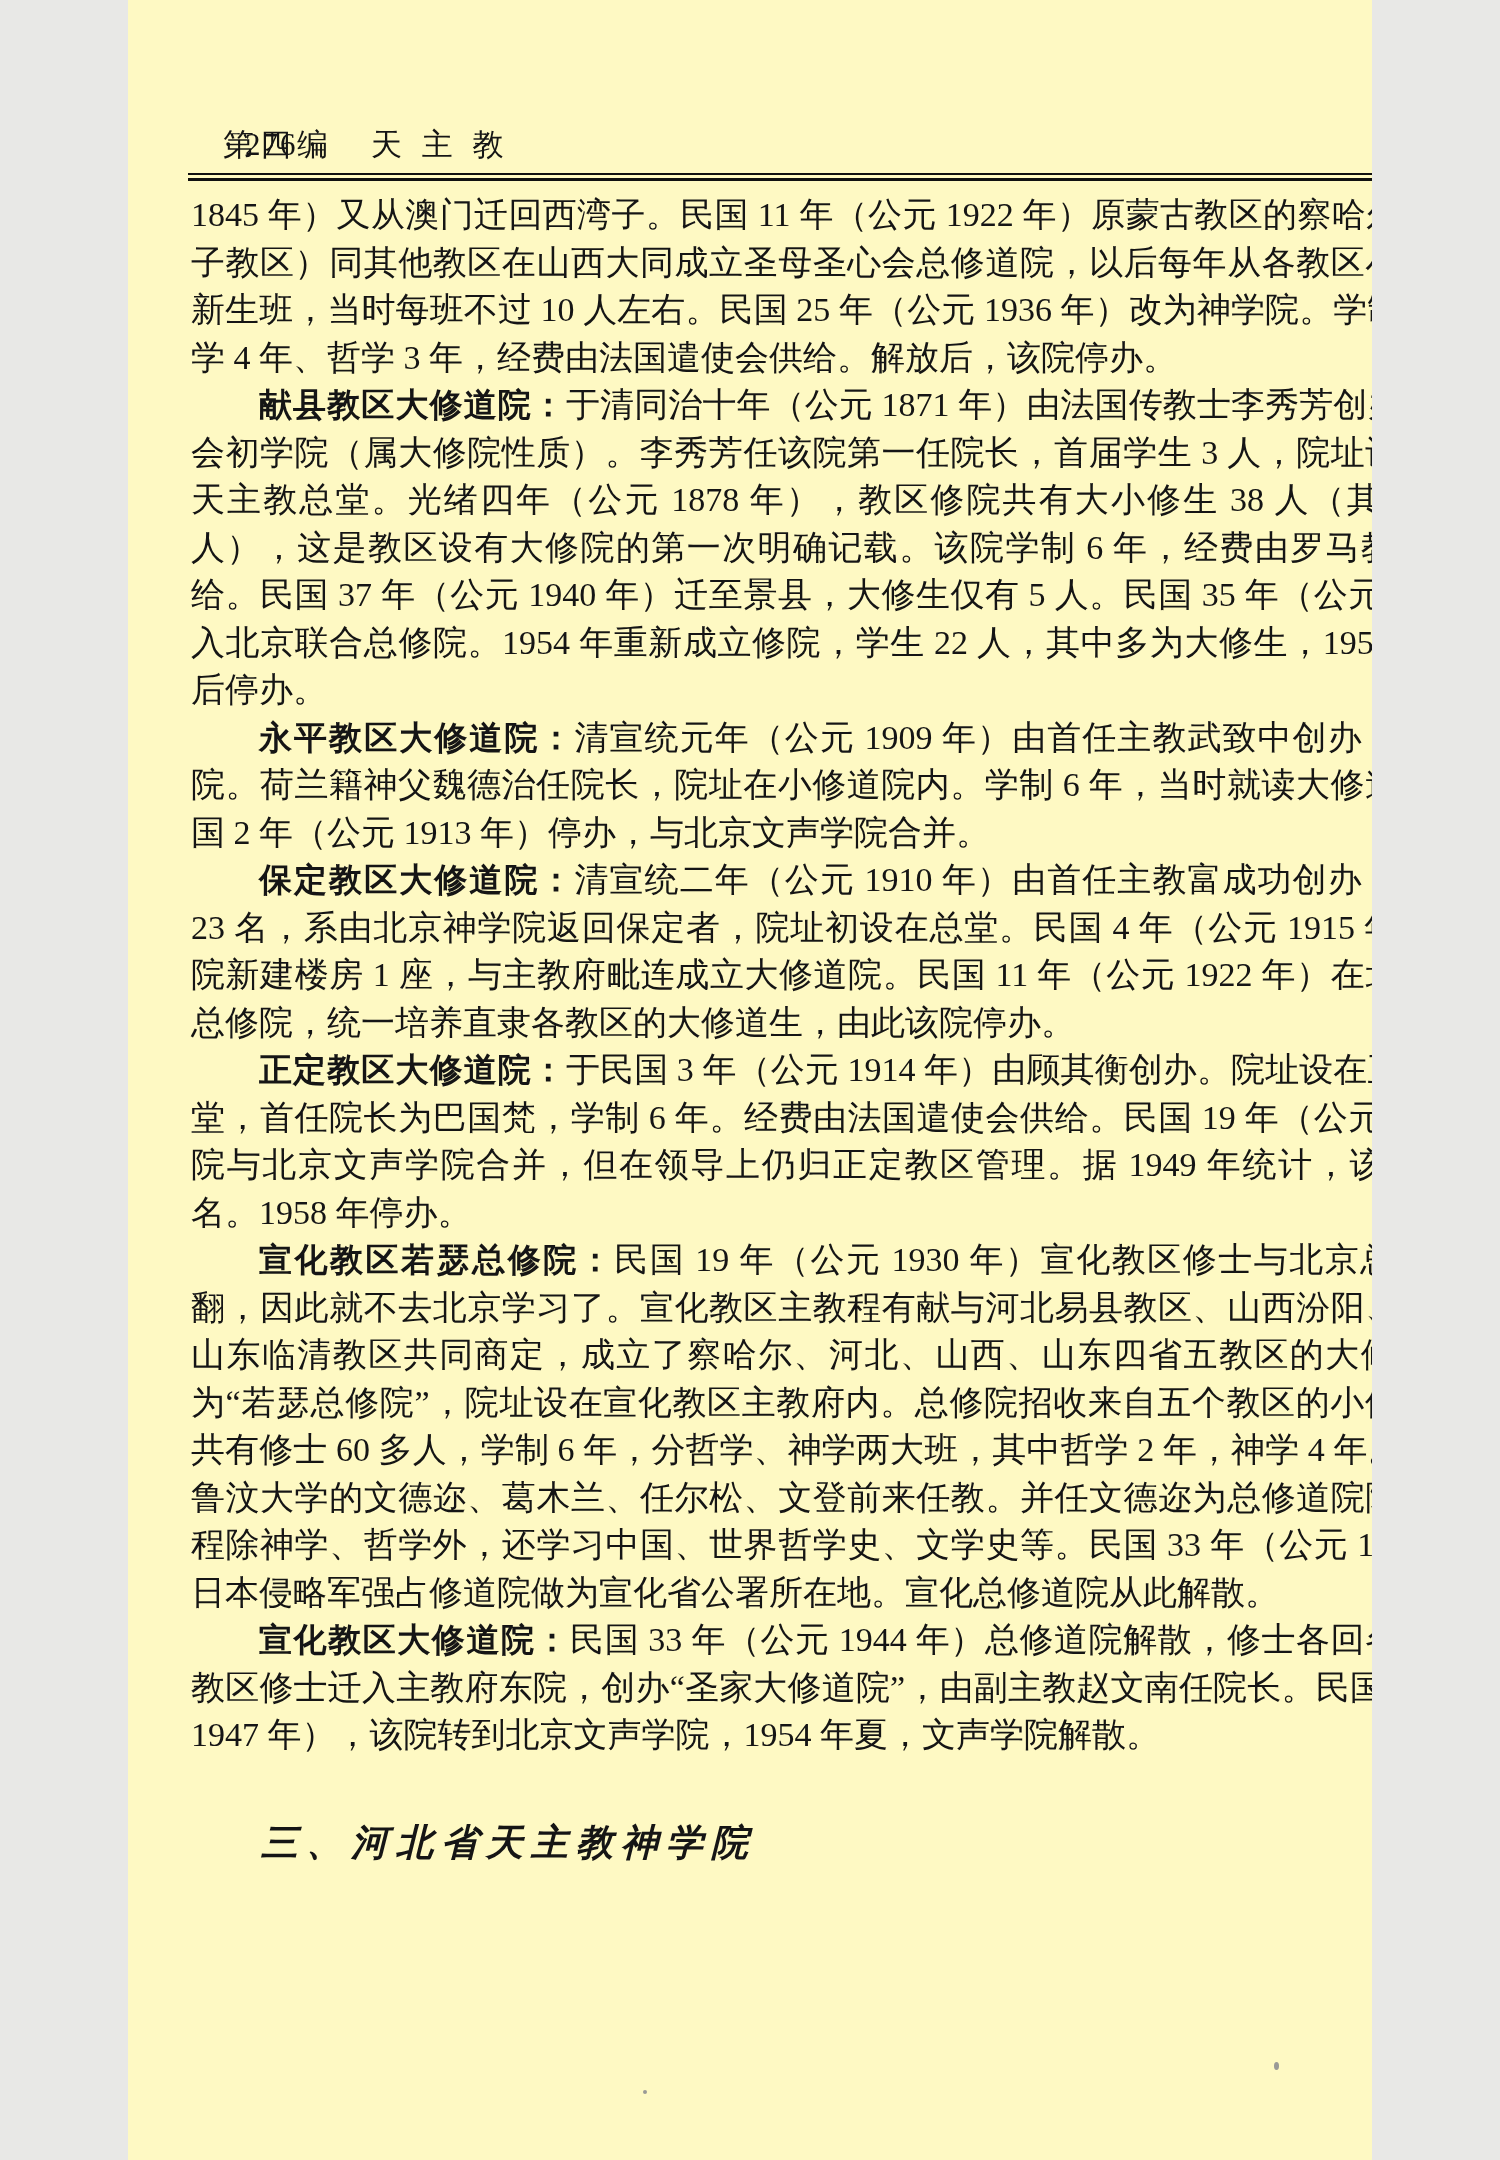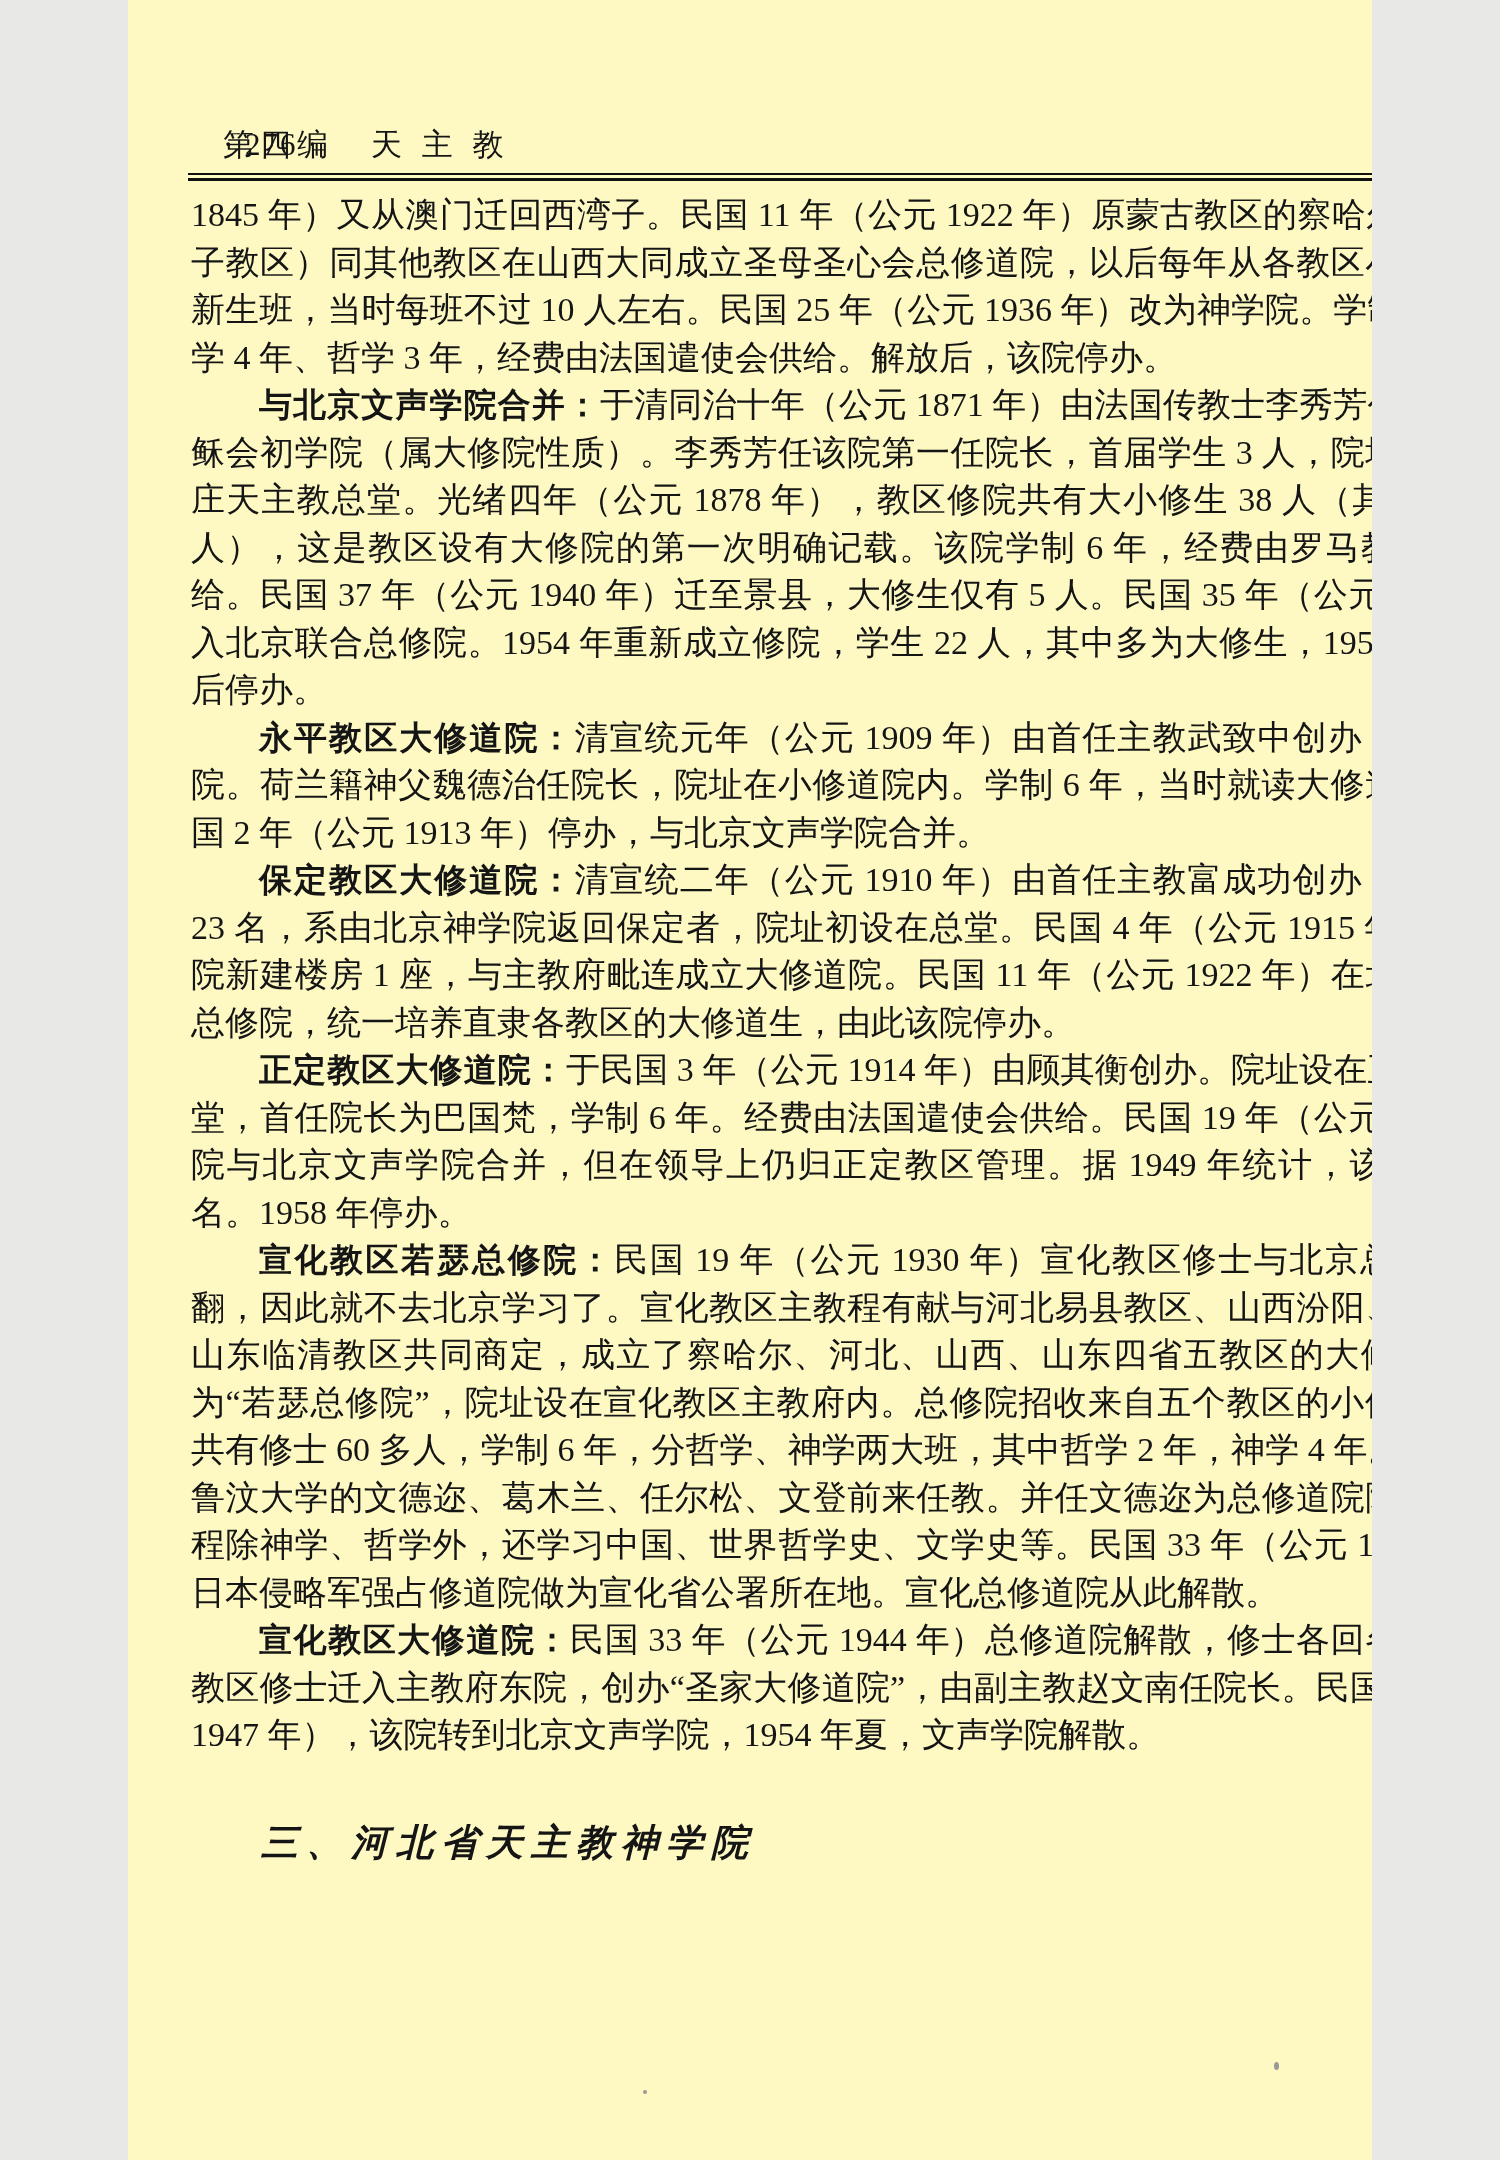--- a/index.html
+++ b/index.html
@@ -98,21 +98,21 @@
     <span class="page-number">· 276 ·</span>
     <span class="edition-title">第四编　天 主 教</span>
   </div>
 
   <div class="head-rule"></div>
 
   <div class="body-text">
 
     <p class="no-indent">1845 年）又从澳门迁回西湾子。民国 11 年（公元 1922 年）原蒙古教区的察哈尔教区（西湾子教区）同其他教区在山西大同成立圣母圣心会总修道院，以后每年从各教区小修道院招收新生班，当时每班不过 10 人左右。民国 25 年（公元 1936 年）改为神学院。学制 7 年，分神学 4 年、哲学 3 年，经费由法国遣使会供给。解放后，该院停办。</p>
 
-    <p><span class="entry-title">与北京文声学院合并：</span><span>于清同治十年（公元 1871 年）由法国传教士李秀芳创办，名曰耶稣会初学院（属大修院性质）。李秀芳任该院第一任院长，首届学生 3 人，院址设在献县张庄天主教总堂。光绪四年（公元 1878 年），教区修院共有大小修生 38 人（其中大修生 17 人），这是教区设有大修院的第一次明确记载。该院学制 6 年，经费由罗马教廷和教区供给。民国 37 年（公元 1940 年）迁至景县，大修生仅有 5 人。民国 35 年（公元 1946 年）并入北京联合总修院。1954 年重新成立修院，学生 22 人，其中多为大修生，1958 年迁往天津后停办。</span></p>
+    <p><span class="entry-title">献县教区大修道院：</span><span>于清同治十年（公元 1871 年）由法国传教士李秀芳创办，名曰耶稣会初学院（属大修院性质）。李秀芳任该院第一任院长，首届学生 3 人，院址设在献县张庄天主教总堂。光绪四年（公元 1878 年），教区修院共有大小修生 38 人（其中大修生 17 人），这是教区设有大修院的第一次明确记载。该院学制 6 年，经费由罗马教廷和教区供给。民国 37 年（公元 1940 年）迁至景县，大修生仅有 5 人。民国 35 年（公元 1946 年）并入北京联合总修院。1954 年重新成立修院，学生 22 人，其中多为大修生，1958 年迁往天津后停办。</span></p>
 
     <p><span class="entry-title">永平教区大修道院：</span><span>清宣统元年（公元 1909 年）由首任主教武致中创办，取名文声修院。荷兰籍神父魏德治任院长，院址在小修道院内。学制 6 年，当时就读大修道生 5 人。民国 2 年（公元 1913 年）停办，与北京文声学院合并。</span></p>
 
     <p><span class="entry-title">保定教区大修道院：</span><span>清宣统二年（公元 1910 年）由首任主教富成功创办，有大修道生 23 名，系由北京神学院返回保定者，院址初设在总堂。民国 4 年（公元 1915 年）在大堂西院新建楼房 1 座，与主教府毗连成立大修道院。民国 11 年（公元 1922 年）在北京成立文声总修院，统一培养直隶各教区的大修道生，由此该院停办。</span></p>
 
     <p><span class="entry-title">正定教区大修道院：</span><span>于民国 3 年（公元 1914 年）由顾其衡创办。院址设在正定天主教总堂，首任院长为巴国梵，学制 6 年。经费由法国遣使会供给。民国 19 年（公元 1930 年）该院与北京文声学院合并，但在领导上仍归正定教区管理。据 1949 年统计，该院有修士 15 名。1958 年停办。</span></p>
 
     <p><span class="entry-title">宣化教区若瑟总修院：</span><span>民国 19 年（公元 1930 年）宣化教区修士与北京总修院院长闹翻，因此就不去北京学习了。宣化教区主教程有献与河北易县教区、山西汾阳、洪洞教区、山东临清教区共同商定，成立了察哈尔、河北、山西、山东四省五教区的大修道院，命名为“若瑟总修院”，院址设在宣化教区主教府内。总修院招收来自五个教区的小修道毕业生，共有修士 60 多人，学制 6 年，分哲学、神学两大班，其中哲学 2 年，神学 4 年。聘请比利时鲁汶大学的文德迩、葛木兰、任尔松、文登前来任教。并任文德迩为总修道院院长。所学课程除神学、哲学外，还学习中国、世界哲学史、文学史等。民国 33 年（公元 1944 年）夏，日本侵略军强占修道院做为宣化省公署所在地。宣化总修道院从此解散。</span></p>
 
     <p><span class="entry-title">宣化教区大修道院：</span><span>民国 33 年（公元 1944 年）总修道院解散，修士各回各教区。宣化教区修士迁入主教府东院，创办“圣家大修道院”，由副主教赵文南任院长。民国 36 年（公元 1947 年），该院转到北京文声学院，1954 年夏，文声学院解散。</span></p>

